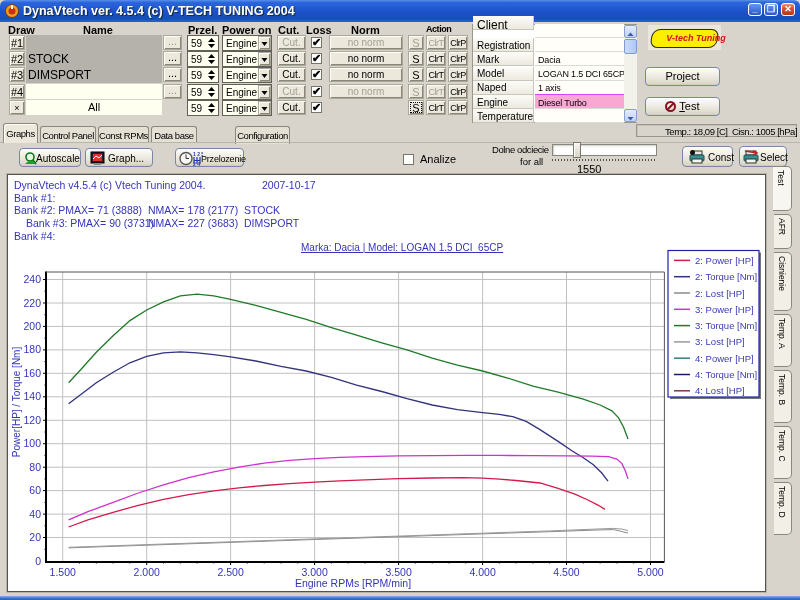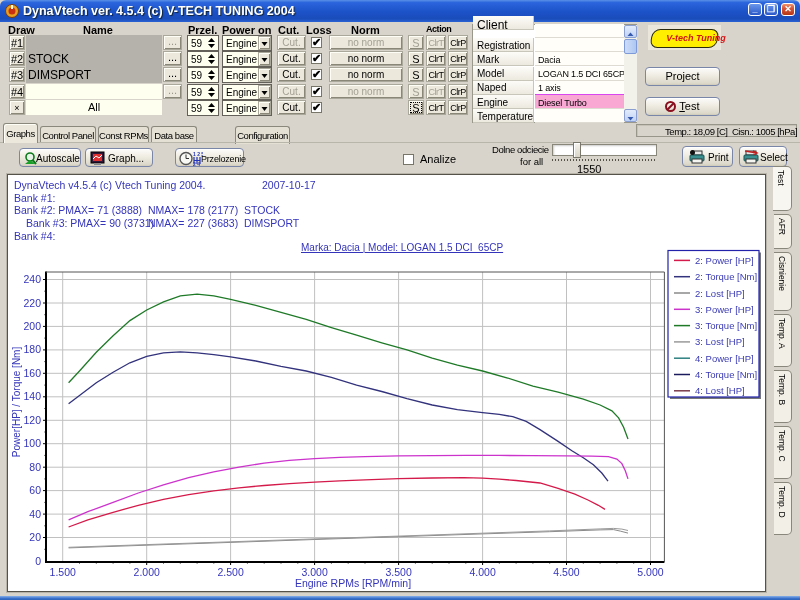--- a/index.html
+++ b/index.html
@@ -231,21 +231,21 @@
 <div class="ab" style="left:573px;top:142px;width:8px;height:16px;background:linear-gradient(180deg,#f6f4ee,#d8d4c8);border:1px solid #7a776c;box-shadow:inset 1px 1px 0 #fff;"></div>
 <div class="ab" style="left:552px;top:159px;width:105px;height:2px;background:repeating-linear-gradient(90deg,#55524a 0,#55524a 1px,transparent 1px,transparent 3px);"></div>
 <div class="ab" style="left:577px;top:163px;width:40px;font-size:11px;">1550</div>
 <div class="ab xpbtn" style="left:682px;top:146px;width:51px;height:21px;">
     <svg class="ab" style="left:6px;top:3px" width="18" height="14">
       <rect x="3" y="1" width="10" height="4" fill="#e8e8e8" stroke="#333" stroke-width="1"></rect>
       <rect x="1" y="5" width="14" height="6" rx="1" fill="#3a9090" stroke="#1a5050" stroke-width="1"></rect>
       <rect x="3" y="9" width="10" height="4" fill="#f4f4f0" stroke="#333" stroke-width="1"></rect>
       <circle cx="3.5" cy="2.5" r="2.5" fill="#111"></circle>
     </svg>
-    <span style="position:absolute;left:25px;top:4.5px;font-size:10px;">Print</span>
+    <span style="position:absolute;left:25px;top:4.5px;font-size:10px;">Const</span>
   </div>
 <div class="ab xpbtn" style="left:739px;top:146px;width:48px;height:21px;">
     <svg class="ab" style="left:3px;top:3px" width="18" height="14">
       <rect x="3" y="1" width="10" height="4" fill="#e8e8e8" stroke="#333" stroke-width="1"></rect>
       <rect x="1" y="5" width="14" height="6" rx="1" fill="#3a9090" stroke="#1a5050" stroke-width="1"></rect>
       <rect x="3" y="9" width="10" height="4" fill="#f4f4f0" stroke="#333" stroke-width="1"></rect>
       <path d="M2 1 L14 3 M10 1 l4 2 -3.5 1.5" stroke="#c02020" stroke-width="1.4" fill="none"></path>
     </svg>
     <span style="position:absolute;left:20px;top:4.5px;font-size:10px;">Select</span>
   </div>

